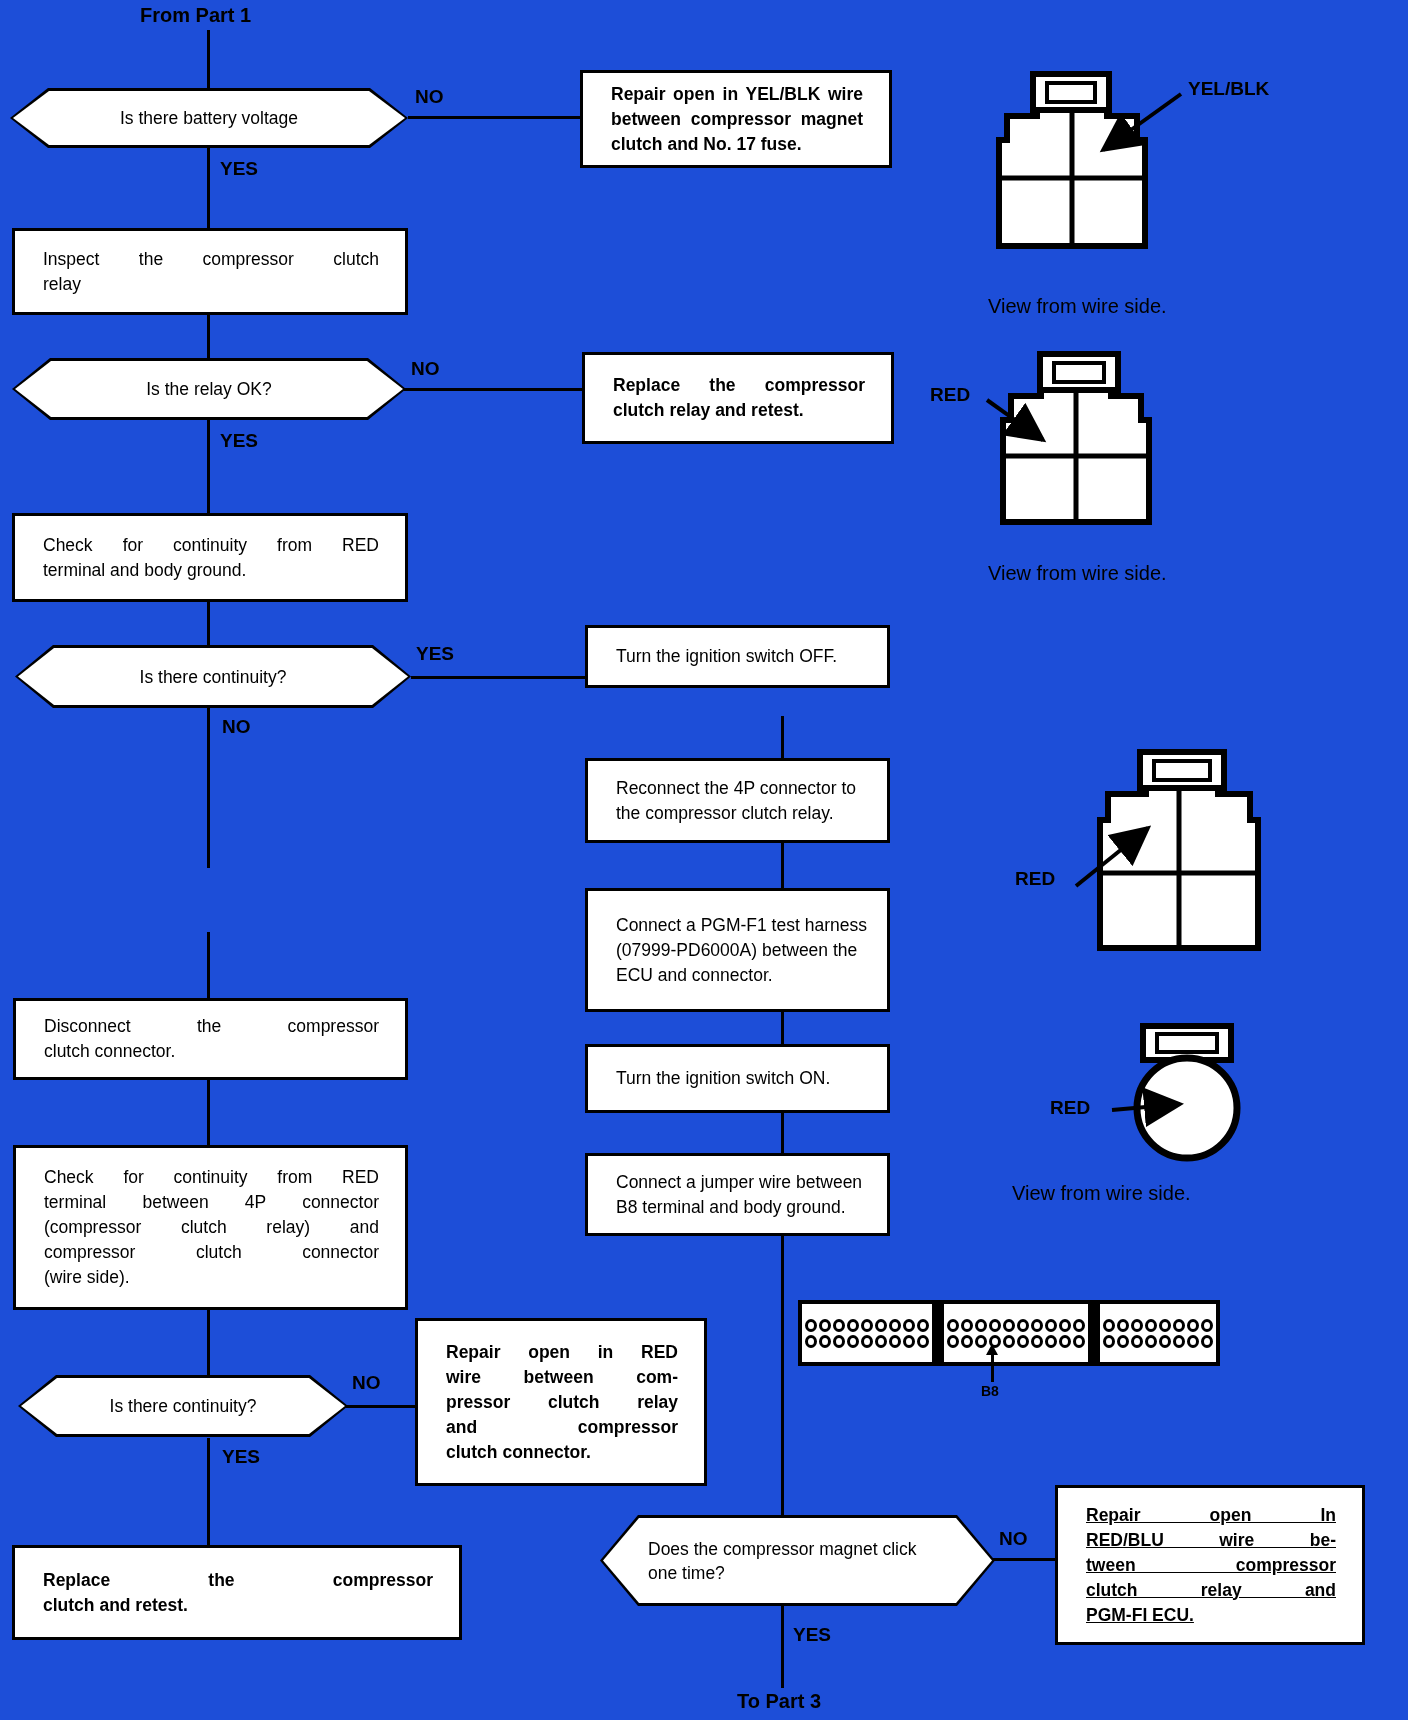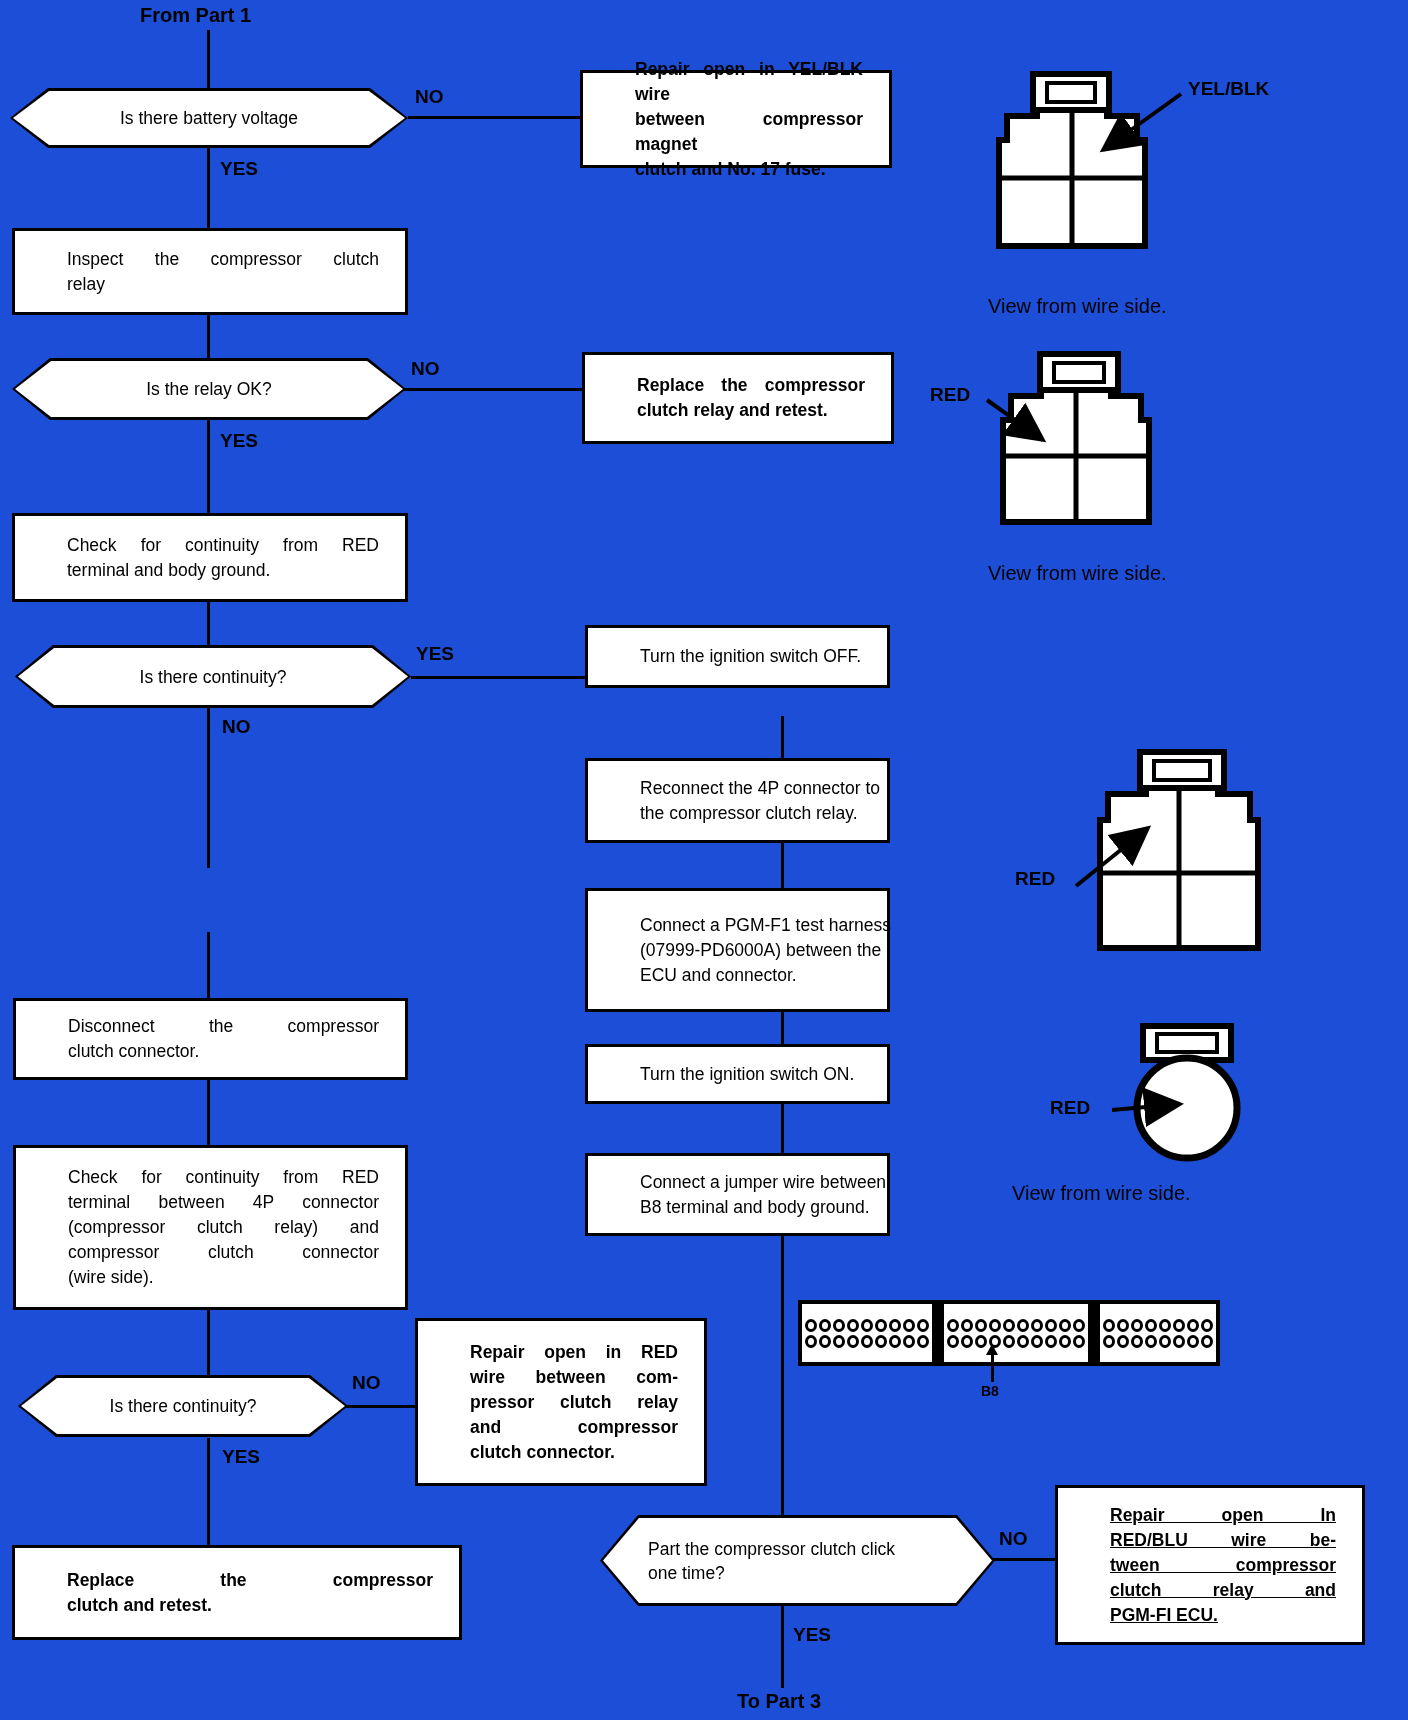--- a/index.html
+++ b/index.html
@@ -1,21 +1,21 @@
 <!DOCTYPE html>
 <html><head>
 <meta charset="utf-8">
 <style>
   html,body{margin:0;padding:0;background:#fff;}
   #canvas{position:relative;width:1408px;height:1720px;background:#1d4ed8;color:#000;
           font-family:"Liberation Sans",sans-serif;overflow:hidden;}
   .node{position:absolute;background:#fff;border:3px solid #000;box-sizing:border-box;
         display:flex;flex-direction:column;justify-content:center;
         font-size:17.5px;line-height:25px;}
-  .node .ln{padding:0 26px 0 28px;white-space:nowrap;margin-left:24px;}
+  .node .ln{padding:0 26px 0 28px;white-space:nowrap;}
   .node.just .ln{text-align:justify;text-align-last:justify;white-space:normal;}
   .node.just .ln:last-child{text-align:left;text-align-last:left;}
   .bold{font-weight:bold;}
   .hex{position:absolute;}
   .hx-o{position:absolute;inset:0;background:#000;
         clip-path:polygon(0 50%,38px 0,calc(100% - 38px) 0,100% 50%,calc(100% - 38px) 100%,38px 100%);}
   .hx-i{position:absolute;inset:3px;background:#fff;
         clip-path:polygon(0 50%,36px 0,calc(100% - 36px) 0,100% 50%,calc(100% - 36px) 100%,36px 100%);}
   .hx-t{position:absolute;inset:0;display:flex;flex-direction:column;justify-content:center;
         align-items:center;font-size:17.5px;line-height:24px;}
@@ -128,21 +128,21 @@
       <div class="ln">Reconnect the 4P connector to</div>
       <div class="ln">the compressor clutch relay.</div>
     </div>
 
   <div class="node" style="left:585px;top:888px;width:305px;height:124px;">
       <div class="ln">Connect a PGM-F1 test harness</div>
       <div class="ln">(07999-PD6000A) between the</div>
       <div class="ln">ECU and connector.</div>
     </div>
 
-  <div class="node" style="left:585px;top:1044px;width:305px;height:60px;">
+  <div class="node" style="left:585px;top:1044px;width:305px;height:69px;">
     <div class="ln">Turn the ignition switch ON.</div>
   </div>
 
   <div class="node" style="left:585px;top:1153px;width:305px;height:83px;">
       <div class="ln">Connect a jumper wire between</div>
       <div class="ln">B8 terminal and body ground.</div>
     </div>
 
   <div class="node just" style="left:13px;top:998px;width:395px;height:82px;">
       <div class="ln">Disconnect the compressor</div>
@@ -176,21 +176,21 @@
 
   <div class="node bold just" style="left:12px;top:1545px;width:450px;height:95px;">
       <div class="ln">Replace the compressor</div>
       <div class="ln">clutch and retest.</div>
     </div>
 
   <div class="hex" style="left:600px;top:1515px;width:395px;height:91px;">
     <div class="hx-o"></div>
       <div class="hx-i"></div>
     <div class="hx-t leftal">
-        <div class="ln">Part the compressor clutch click</div>
+        <div class="ln">Does the compressor magnet click</div>
         <div class="ln">one time?</div>
       </div>
   </div>
   <div class="lbl" style="left:999px;top:1528px;">NO</div>
   <div class="lbl" style="left:793px;top:1624px;">YES</div>
 
   <div class="node bold just" style="left:1055px;top:1485px;width:310px;height:160px;text-decoration:underline;">
       <div class="ln">Repair open In</div>
       <div class="ln">RED/BLU wire be-</div>
       <div class="ln">tween compressor</div>

